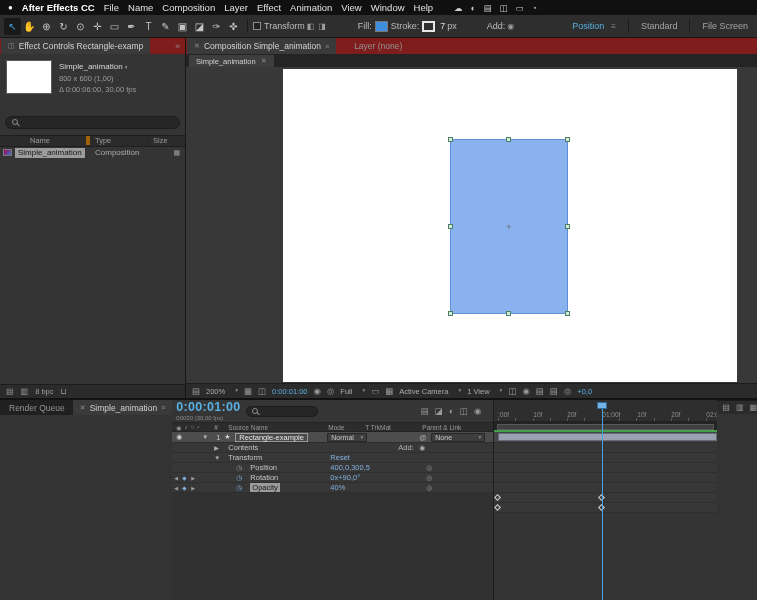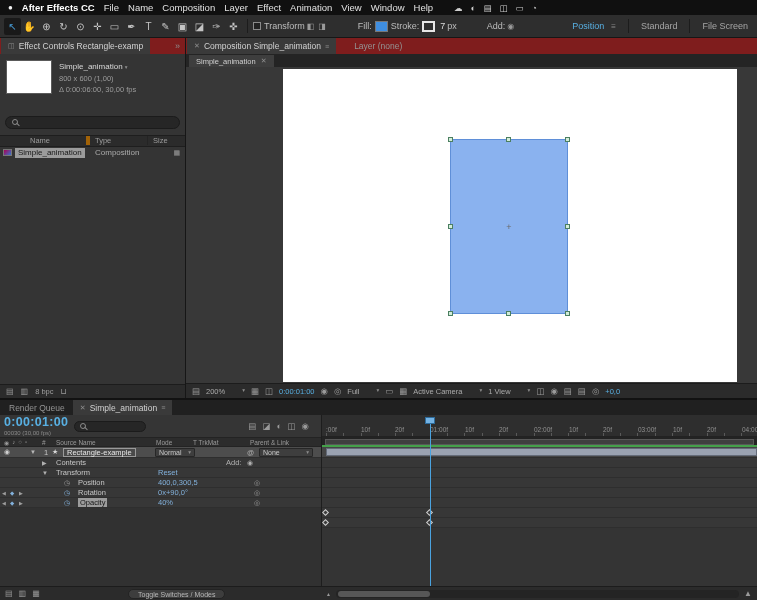--- a/index.html
+++ b/index.html
@@ -70,25 +70,25 @@
   .viewport{flex:1;position:relative;overflow:hidden;background:#383838}
   .comp-white{position:absolute;left:97px;top:2px;width:454px;height:313px;background:#fff}
   .shape-rect{position:absolute;left:167px;top:70px;width:118px;height:175px;background:var(--rect_fill);border:1px solid #5f8fd8}
   .h{position:absolute;width:5px;height:5px;background:#d2ecd9;border:1px solid #4c7f61}
   .h.nw{left:-3px;top:-3px}.h.n{left:calc(50% - 3px);top:-3px}.h.ne{right:-3px;top:-3px}
   .h.w{left:-3px;top:calc(50% - 3px)}.h.e{right:-3px;top:calc(50% - 3px)}
   .h.sw{left:-3px;bottom:-3px}.h.s{left:calc(50% - 3px);bottom:-3px}.h.se{right:-3px;bottom:-3px}
   .anchor{position:absolute;left:50%;top:50%;transform:translate(-50%,-55%);color:#6a6a6a;font-size:9px}
   .comp-bottom{height:15px;background:#2b2b2b;border-top:1px solid #1c1c1c;display:flex;align-items:center;gap:6px;padding:0 6px;font-size:7.5px;color:#ababab;white-space:nowrap;overflow:hidden;flex:none}
   .cbi{font-size:8.5px;color:#9a9a9a;flex:none}
-  .dd{display:flex;align-items:flex-start;gap:17px;flex:none}
+  .dd{display:flex;align-items:flex-start;gap:10px;flex:none}
   .cyan{color:var(--time_cyan)}
 
   
-  .timeline{position:absolute;top:398px;left:0;width:757px;height:202px;display:flex;flex-direction:column;background:#333;border-top:2px solid #121212}
+  .timeline{position:absolute;top:398px;left:0;width:757px;height:202px;display:flex;flex-direction:row;background:#333;border-top:2px solid #121212}
   .tl-tabbar{height:15px;background:#202020;display:flex;align-items:center;font-size:8.5px;gap:1px;padding-left:2px;flex:none}
   .tl-tabbar .tab{height:15px}
   .tl-body{flex:1;display:flex;min-height:0;position:relative}
   .tl-left{width:322px;flex:none;display:flex;flex-direction:column;background:#353535;border-right:1px solid #1d1d1d}
   .tl-top{height:22px;display:flex;align-items:center;gap:6px;padding:0 4px;flex:none}
   .tc-big{font-size:12.5px;font-weight:bold;color:var(--time_cyan);letter-spacing:.3px;line-height:1}
   .tc-sub{font-size:6px;color:#8a8a8a;line-height:1;margin-top:1px}
   .tl-search{width:72px;height:11px;background:#262626;border:1px solid #1b1b1b;border-radius:6px;display:flex;align-items:center;padding:0 5px;gap:4px}
   .tl-top-icons{margin-left:auto;display:flex;gap:6px;font-size:8.5px;color:#9a9a9a;padding-right:8px}
   .tl-header{height:10px;background:#2c2c2c;border-top:1px solid #232323;border-bottom:1px solid #232323;display:flex;align-items:center;font-size:6.5px;color:#9a9a9a;flex:none}

